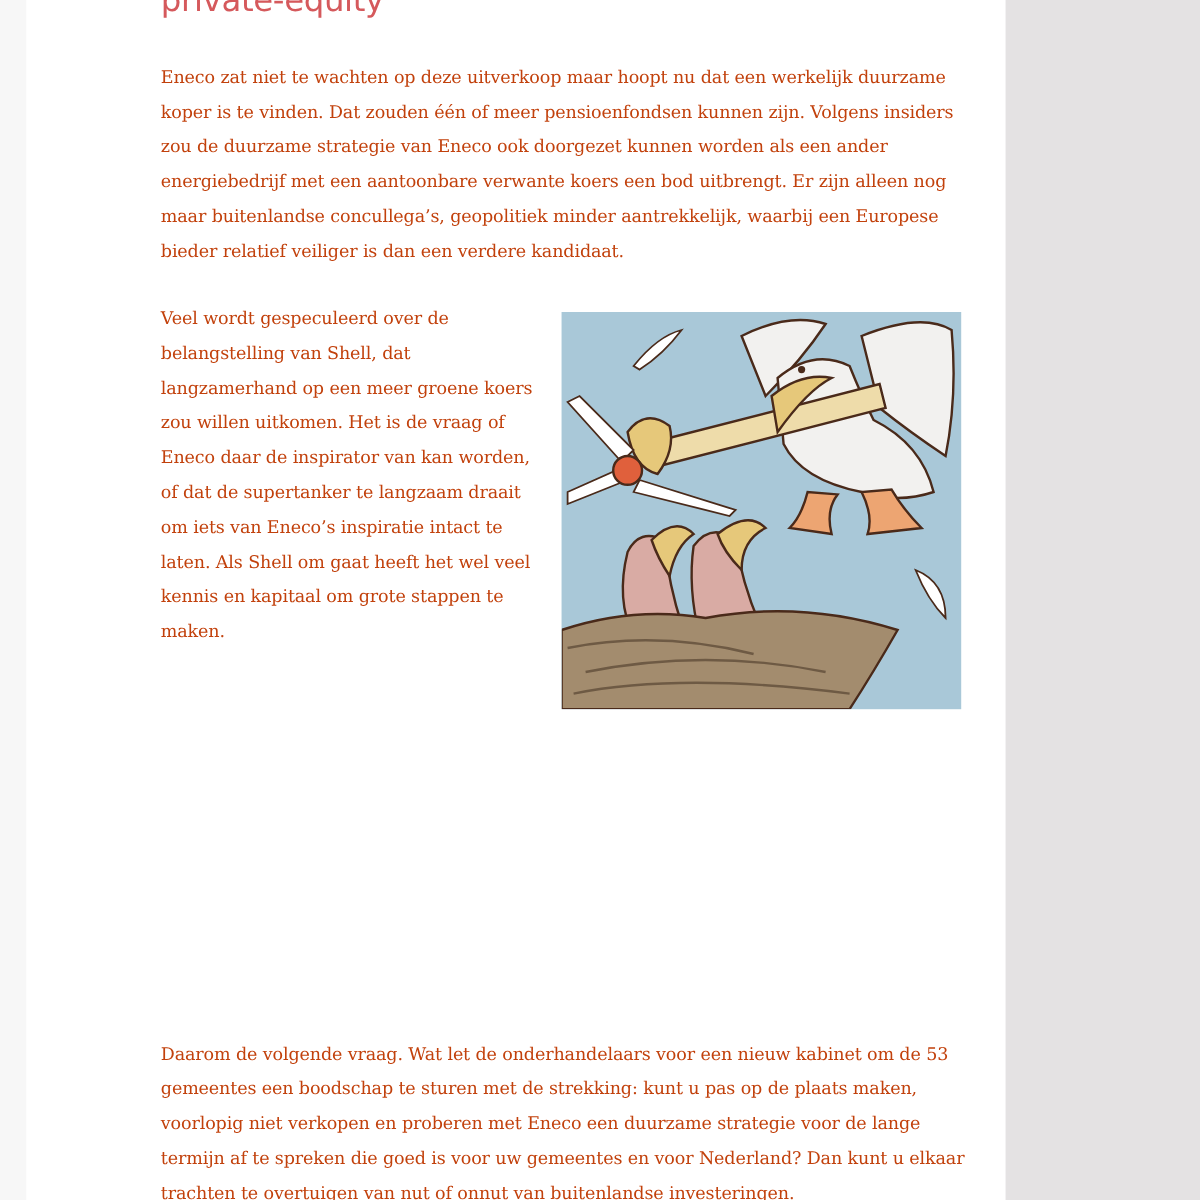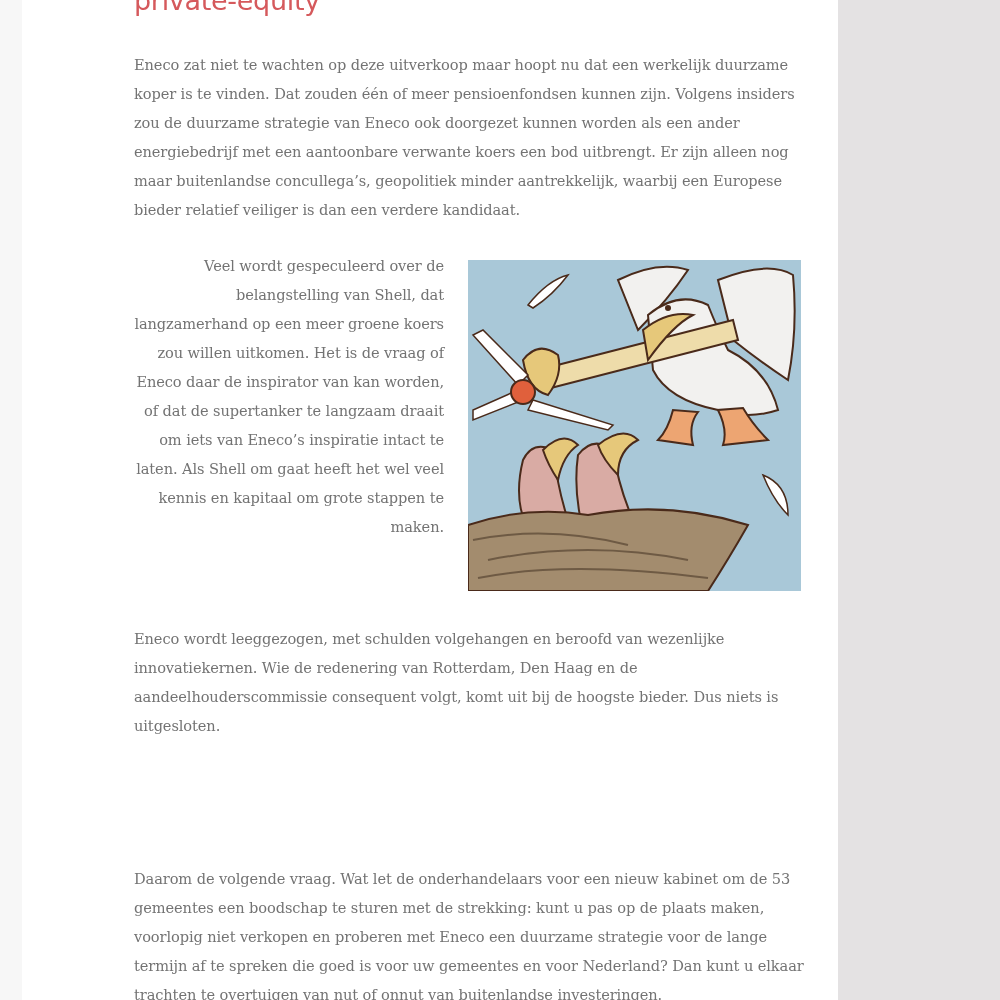--- a/index.html
+++ b/index.html
@@ -24,25 +24,25 @@
       font-size: 27px;
       margin: 0;
       letter-spacing: -0.3px;
     }
     .h-top { position: absolute; left: 112px; top: -15px; }
     .h-mid { position: absolute; left: 112px; top: 800px; }
     p {
       margin: 0;
       font-size: 14.6px;
       line-height: 29px;
-      color: #737373;
+      color: #c2410c;
       letter-spacing: -0.1px;
     }
     .p1 { position: absolute; left: 112px; top: 50px; width: 670px; }
-    .p2 { position: absolute; left: 112px; top: 251px; width: 310px; text-align: right; }
+    .p2 { position: absolute; left: 112px; top: 251px; width: 310px; }
     .p3a { position: absolute; left: 112px; top: 567px; width: 320px; }
     .p3 { position: absolute; left: 112px; top: 624px; width: 670px; }
     .p4 { position: absolute; left: 112px; top: 864px; width: 670px; }
     .illustration {
       position: absolute; left: 446px; top: 260px; width: 333px; height: 331px;
       background: #a9c8d8;
       overflow: hidden;
     }
   </style>
 </head>
@@ -91,19 +91,18 @@
       <path d="M55,200 Q65,180 85,190 Q90,230 100,260 L60,270 Q45,240 55,200 Z" fill="#d9aba4" stroke="#4a2a1a" stroke-width="2"></path>
       <path d="M110,195 Q125,175 145,190 Q150,225 165,260 L115,270 Q105,230 110,195 Z" fill="#d9aba4" stroke="#4a2a1a" stroke-width="2"></path>
       <path d="M75,190 Q95,170 110,185 Q95,195 90,220 Q80,205 75,190 Z" fill="#e6c87a" stroke="#4a2a1a" stroke-width="2"></path>
       <path d="M130,185 Q155,165 170,180 Q150,190 150,215 Q135,200 130,185 Z" fill="#e6c87a" stroke="#4a2a1a" stroke-width="2"></path>
 
       <path d="M0,265 Q60,245 120,255 Q200,240 280,265 Q260,300 240,331 L0,331 Z" fill="#a38c6e" stroke="#4a2a1a" stroke-width="2"></path>
       <path d="M5,280 Q80,265 160,285 M20,300 Q120,280 220,300 M10,318 Q100,300 240,318" stroke="#6e5a44" stroke-width="2" fill="none"></path>
     </svg>
   </div>
 
-  <p class="p3">Eneco wordt leeggezogen, met schulden volgehangen en beroofd van wezenlijke innovatiekernen. Wie de redenering van Rotterdam, Den Haag en de aandeelhouderscommissie consequent volgt, komt uit bij de hoogste bieder. Dus niets is uitgesloten.</p>
 
 
   <p class="p4">Daarom de volgende vraag. Wat let de onderhandelaars voor een nieuw kabinet om de 53 gemeentes een boodschap te sturen met de strekking: kunt u pas op de plaats maken, voorlopig niet verkopen en proberen met Eneco een duurzame strategie voor de lange termijn af te spreken die goed is voor uw gemeentes en voor Nederland? Dan kunt u elkaar trachten te overtuigen van nut of onnut van buitenlandse investeringen.</p>
 </div>
 
 <div class="right-panel"></div>
 
 </body></html>

